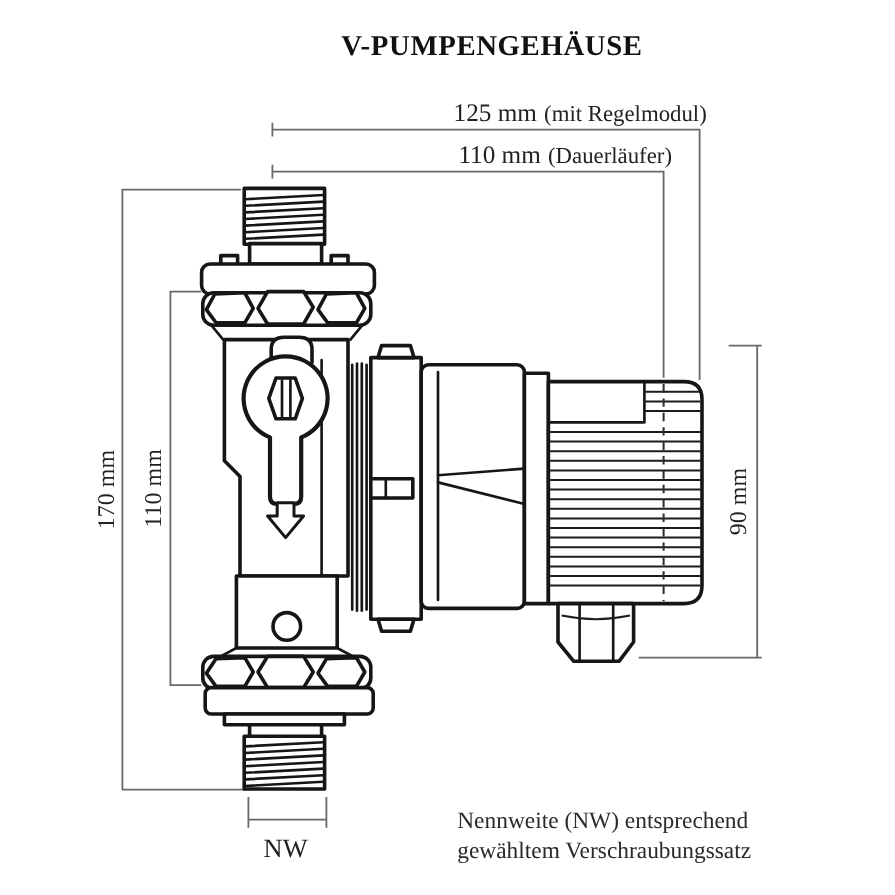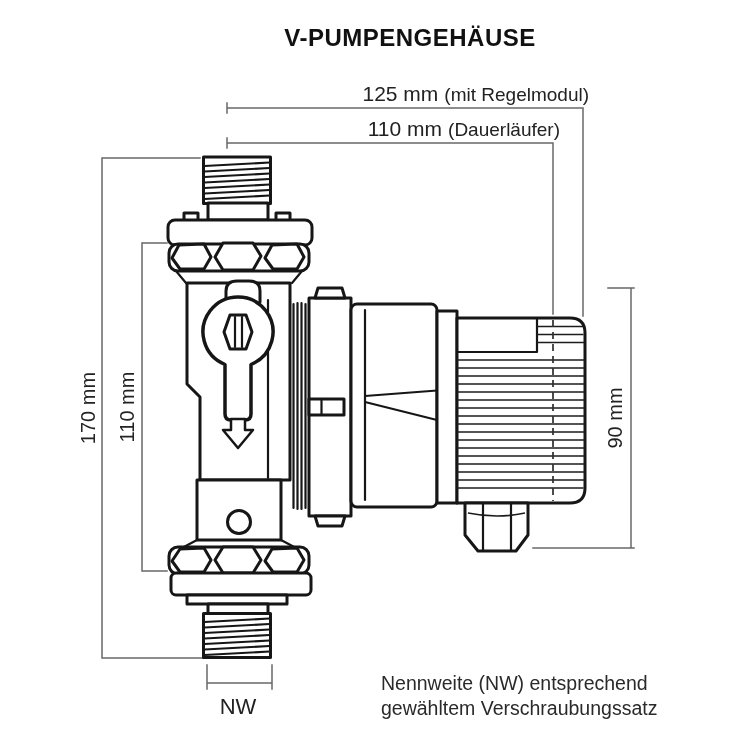--- a/index.html
+++ b/index.html
@@ -1,18 +1,18 @@
 <!DOCTYPE html>
 <html><head>
 <meta charset="utf-8">
 <style>
   html,body{margin:0;padding:0;background:#ffffff;}
   .stage{
     position:relative;width:746px;height:746px;background:#ffffff;overflow:hidden;
-    font-family:Liberation Sans, sans-serif;
+    font-family:Liberation Serif, serif;
   }
   svg{position:absolute;left:0;top:0;}
   .outline{fill:#ffffff;stroke:#161616;stroke-width:3;stroke-linejoin:round;stroke-linecap:round;}
   .outline2{fill:none;stroke:#161616;stroke-width:2.2;stroke-linejoin:round;stroke-linecap:round;}
   .thin{fill:none;stroke:#1c1c1c;stroke-width:1.7;}
   .dim{fill:none;stroke:#686868;stroke-width:1.5;stroke-linecap:square;}
   .dimtext{fill:#222222;font-size:21px;}
   .dimtext .qual{font-size:19px;}
   .vtext{fill:#222222;font-size:20px;}
   .title{fill:#111111;font-size:24px;font-weight:bold;letter-spacing:.5px;}

